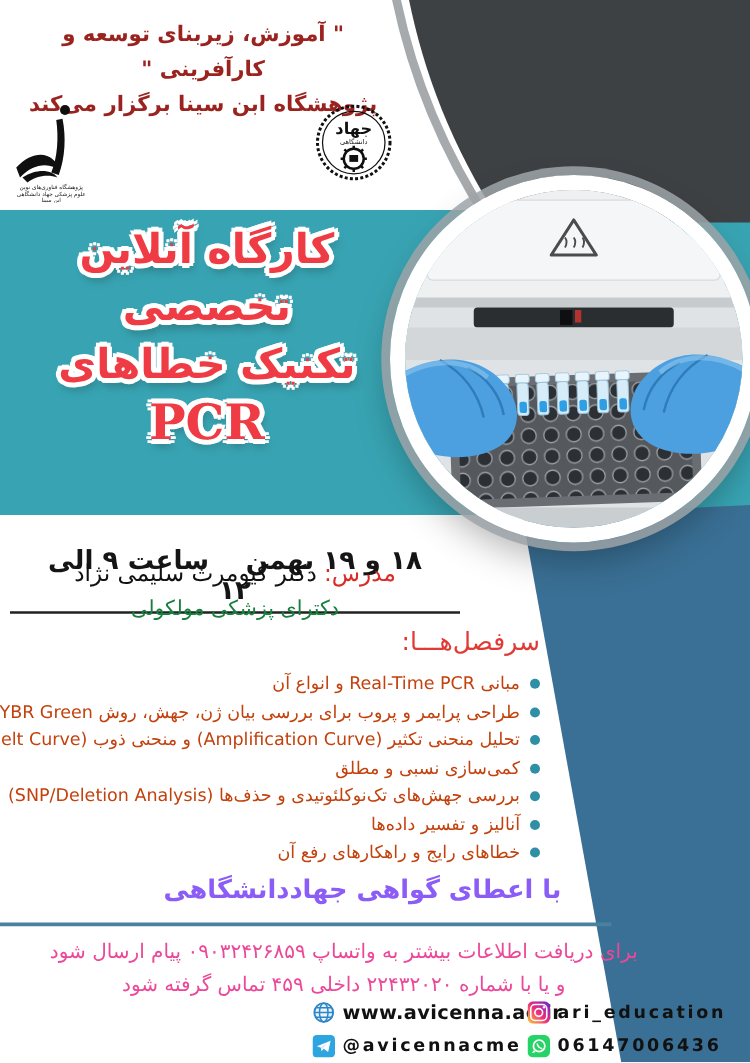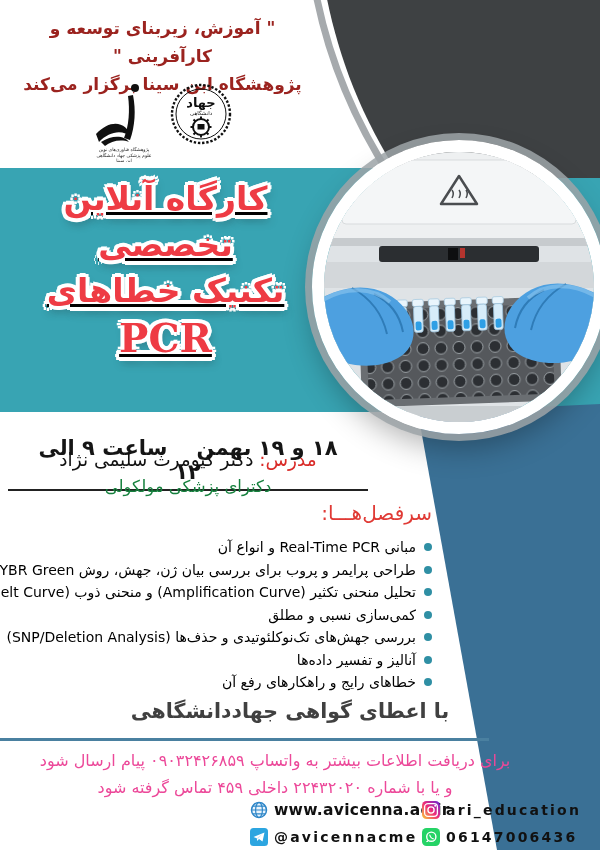--- a/index.html
+++ b/index.html
@@ -6,27 +6,27 @@
   .poster{position:relative;width:600px;height:850px;overflow:hidden;background:#ffffff;
           font-family:"DejaVu Sans",sans-serif;}
   svg{display:block;}
 
   
   .corner-dark{position:absolute;top:0;left:0;z-index:2;}
   .quote{position:absolute;top:14px;left:10px;width:305px;z-index:3;
          direction:rtl;text-align:center;color:#9b231f;font-weight:bold;
          font-size:17px;line-height:28px;}
   .logos-row{position:absolute;top:82px;left:10px;width:305px;z-index:3;
-             display:flex;justify-content:center;align-items:flex-start;gap:14px;}
+             display:flex;justify-content:space-between;align-items:flex-start;gap:14px;}
 
   
   .teal-band{position:absolute;top:168px;left:0;width:600px;height:244px;
              background:#38a4b3;z-index:1;}
   .main-title{position:absolute;top:176px;left:8px;width:315px;z-index:4;
-              text-align:center;direction:rtl;text-decoration:underline;}
+              text-align:center;direction:rtl;}
   .title-line{color:#ee3b44;font-weight:bold;font-size:33px;line-height:46px;
       text-shadow:-3px -3px 0 #fff,3px -3px 0 #fff,-3px 3px 0 #fff,3px 3px 0 #fff,
                   -4px 0 0 #fff,4px 0 0 #fff,0 -4px 0 #fff,0 4px 0 #fff,
                   2px 6px 8px rgba(30,30,30,.35);}
   .title-line.en{font-family:"DejaVu Serif",serif;font-size:39px;line-height:48px;direction:ltr;}
 
   
   .photo-circle{position:absolute;left:312px;top:140px;width:270px;height:270px;
       border-radius:50%;border:12px solid #ffffff;overflow:hidden;z-index:5;
       box-shadow:0 0 0 7px rgba(158,164,168,.85), 0 14px 30px rgba(0,0,0,.30);}
@@ -42,28 +42,28 @@
   .instructor{position:absolute;top:449px;left:8px;width:360px;z-index:3;
               direction:rtl;text-align:center;font-size:18.5px;font-weight:normal;color:#111;}
   .instructor .red{color:#d92b28;}
   .degree{position:absolute;top:477px;left:8px;width:360px;z-index:3;
           direction:rtl;text-align:center;font-size:16.5px;color:#15803d;}
 
   
   .topics{position:absolute;top:501px;right:168px;width:430px;z-index:3;direction:rtl;text-align:right;}
   .topics-heading{color:#e03a35;font-weight:normal;font-size:20px;margin-bottom:11px;}
   .topics ul{list-style:none;margin:0;padding:0;}
-  .topics li{position:relative;font-size:14px;line-height:22.5px;color:#000000;
+  .topics li{position:relative;font-size:14px;line-height:22.5px;color:#c2410c;
              padding-right:16px;white-space:nowrap;}
   .topics li .bullet{position:absolute;right:0;top:7px;width:8px;height:8px;border-radius:50%;
              background:#2f8fa4;}
 
   
   .certificate{position:absolute;top:699px;left:35px;width:510px;z-index:3;
-               direction:rtl;text-align:center;color:#404040;font-weight:bold;font-size:20.5px;}
+               direction:rtl;text-align:center;color:#8b5cf6;font-weight:bold;font-size:20.5px;}
   .divider{position:absolute;top:738px;left:0;width:489px;height:2.5px;background:#4a80a0;z-index:3;}
   .contact{position:absolute;top:747px;left:10px;width:530px;z-index:3;
            direction:rtl;text-align:center;font-size:16px;line-height:27px;color:#ec4899;}
 
   
   .footer{position:absolute;top:801px;left:250px;z-index:3;display:grid;
           grid-template-columns:172px auto;row-gap:9px;column-gap:0;}
   .footer-item{display:flex;align-items:center;gap:6px;direction:ltr;
                font-weight:bold;color:#111;}
   .footer-item .txt{font-size:14px;letter-spacing:2.2px;}

